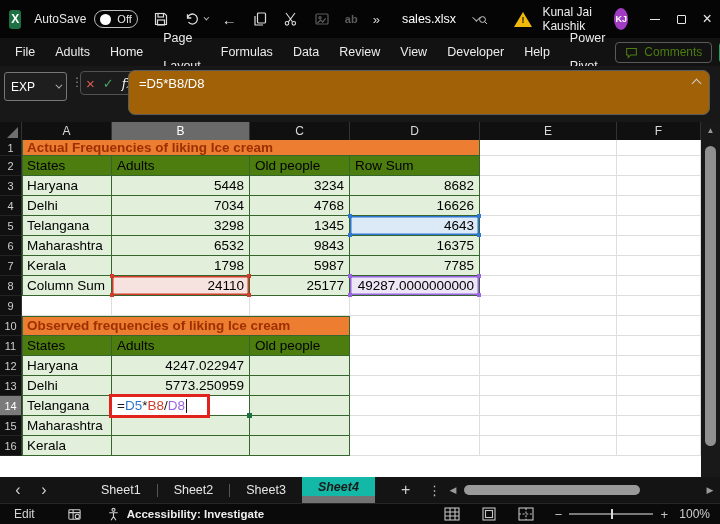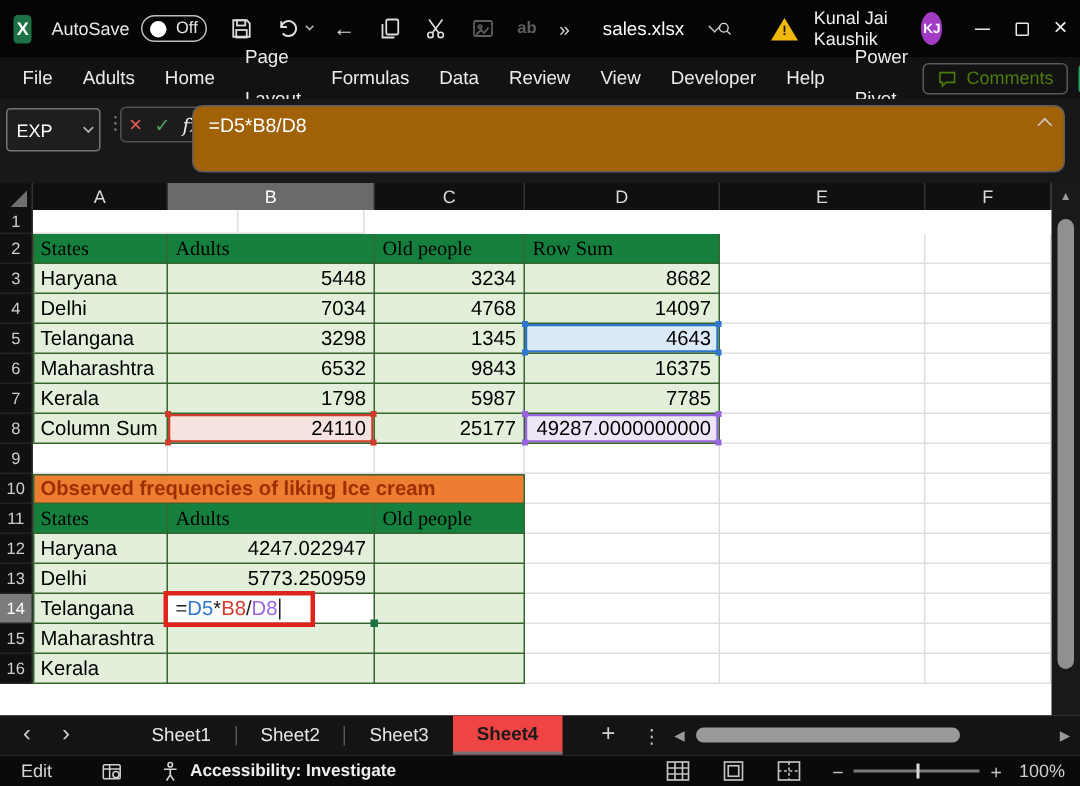--- a/index.html
+++ b/index.html
@@ -80,21 +80,21 @@
   .rh.active { background:#7b7b7b; color:#fff; }
   .c { padding:0 5px; font-size:13.5px; display:flex; align-items:center; white-space:nowrap; overflow:hidden;
        border-right:1px solid transparent; border-bottom:1px solid transparent; }
   .wA{width:90px} .wB{width:138px} .wC{width:100px} .wD{width:130px} .wE{width:137px} .wF{width:84px}
   .wT1{width:458px} .wT2{width:328px}
   .g { border-right-color:#dedede; border-bottom-color:#dedede; }
   .t { background:#E2EFDA; border-right-color:#35662E; border-bottom-color:#35662E; }
   .tl { box-shadow: inset 1px 0 0 #35662E; }
   .tt { box-shadow: inset 0 1px 0 #35662E; }
   .tl.tt { box-shadow: inset 1px 0 0 #35662E, inset 0 1px 0 #35662E; }
-  .th { background:#15803d;font-family:Liberation Serif, serif; }
+  .th { background:#4d7c0f; }
   .ttl { background:#ED7D31; color:#9C3000; font-weight:bold; font-size:13.5px; }
   .num { justify-content:flex-end; }
   .hl { position:relative; overflow:visible; }
   .hl-blue { background:#DCE9F6; box-shadow: inset 0 0 0 1.5px #2e77d0; }
   .hl-red { background:#F6E3E0; box-shadow: inset 0 0 0 1.5px #cf3d2a; }
   .hl-purple { background:#EDE6F6; box-shadow: inset 0 0 0 1.5px #9a64e0; }
   .hd { position:absolute; width:4px; height:4px; }
   .hd.tl2{left:-2px;top:-2px} .hd.tr2{right:-2px;top:-2px} .hd.bl2{left:-2px;bottom:-2px} .hd.br2{right:-2px;bottom:-2px}
   .hl-blue .hd{background:#2e77d0} .hl-red .hd{background:#cf3d2a} .hl-purple .hd{background:#9a64e0}
   .fcell { background:#fff; position:relative; overflow:visible; }
@@ -105,21 +105,21 @@
              flex-direction:column; align-items:center; }
   .vs-arrow { height:17px; color:#9a9a9a; font-size:8px; display:flex; align-items:center; }
   .vs-thumb { width:11px; height:300px; background:#909090; border-radius:6px; margin-top:7px; }
 
   
   .sheetbar { height:26px; background:#141414; display:flex; align-items:center; position:relative; }
   .nav-arrow { color:#d0d0d0; font-size:16px; width:26px; text-align:center; }
   .nav-arrow:first-child { margin-left:5px; }
   .tabs { display:flex; align-items:center; height:100%; margin-left:28px; }
   .stab { padding:0 16px; font-size:12.5px; color:#e6e6e6; height:100%; display:flex; align-items:center; }
-  .stab.active { background:#ef4444; color:#1a1a1a; border-bottom:2px solid #737373; font-weight:bold; }
+  .stab.active { background:#14b8a6; color:#1a1a1a; border-bottom:7px solid #737373; font-weight:bold;font-style:italic; }
   .tabdiv { width:1px; height:13px; background:#555; }
   .addsheet { margin-left:26px; font-size:16px; color:#d0d0d0; }
   .moretabs { position:absolute; left:428px; color:#c0c0c0; font-size:13px; }
   .hscroll { position:absolute; left:446px; right:3px; top:4px; bottom:4px; display:flex; align-items:center; }
   .hs-arrow { color:#9a9a9a; font-size:9px; width:14px; text-align:center; }
   .hs-track { flex:1; position:relative; height:100%; }
   .hs-thumb { position:absolute; left:4px; top:4px; width:176px; height:10px; background:#9a9a9a; border-radius:6px; }
 
   
   .statusbar { height:21px; background:#0a0a0a; border-top:1px solid #262626; display:flex; align-items:center;
@@ -271,20 +271,21 @@
       <div class="chcell wC">C</div>
       <div class="chcell wD">D</div>
       <div class="chcell wE">E</div>
       <div class="chcell wF">F</div>
     </div>
 
     <div class="rowsarea">
 
       <div class="r r1">
         <div class="rh">1</div>
+        <div class="c wT1 ttl t tl">Actual Frequencies of liking Ice cream</div>
         <div class="c wE g"></div>
         <div class="c wF g"></div>
       </div>
 
       <div class="r">
         <div class="rh">2</div>
         <div class="c wA th t tl">States</div>
         <div class="c wB th t">Adults</div>
         <div class="c wC th t">Old people</div>
         <div class="c wD th t">Row Sum</div>
@@ -300,21 +301,21 @@
         <div class="c wD t num">8682</div>
         <div class="c wE g"></div>
         <div class="c wF g"></div>
       </div>
 
       <div class="r">
         <div class="rh">4</div>
         <div class="c wA t tl">Delhi</div>
         <div class="c wB t num">7034</div>
         <div class="c wC t num">4768</div>
-        <div class="c wD t num">14097</div>
+        <div class="c wD t num">16626</div>
         <div class="c wE g"></div>
         <div class="c wF g"></div>
       </div>
 
       <div class="r">
         <div class="rh">5</div>
         <div class="c wA t tl">Telangana</div>
         <div class="c wB t num">3298</div>
         <div class="c wC t num">1345</div>
         <div class="c wD t num hl hl-blue">

